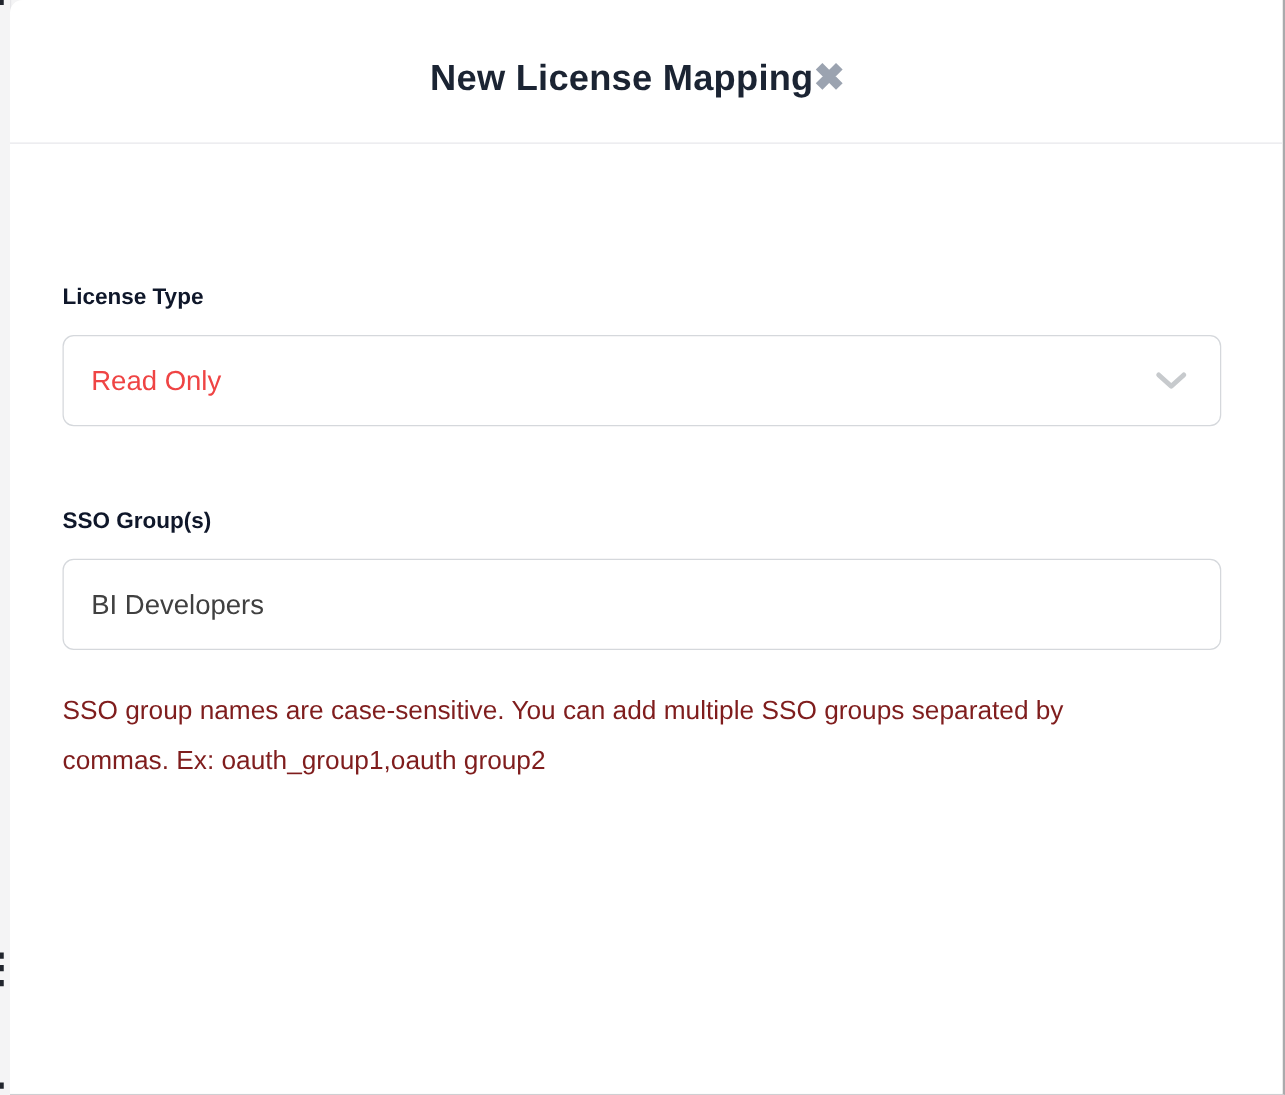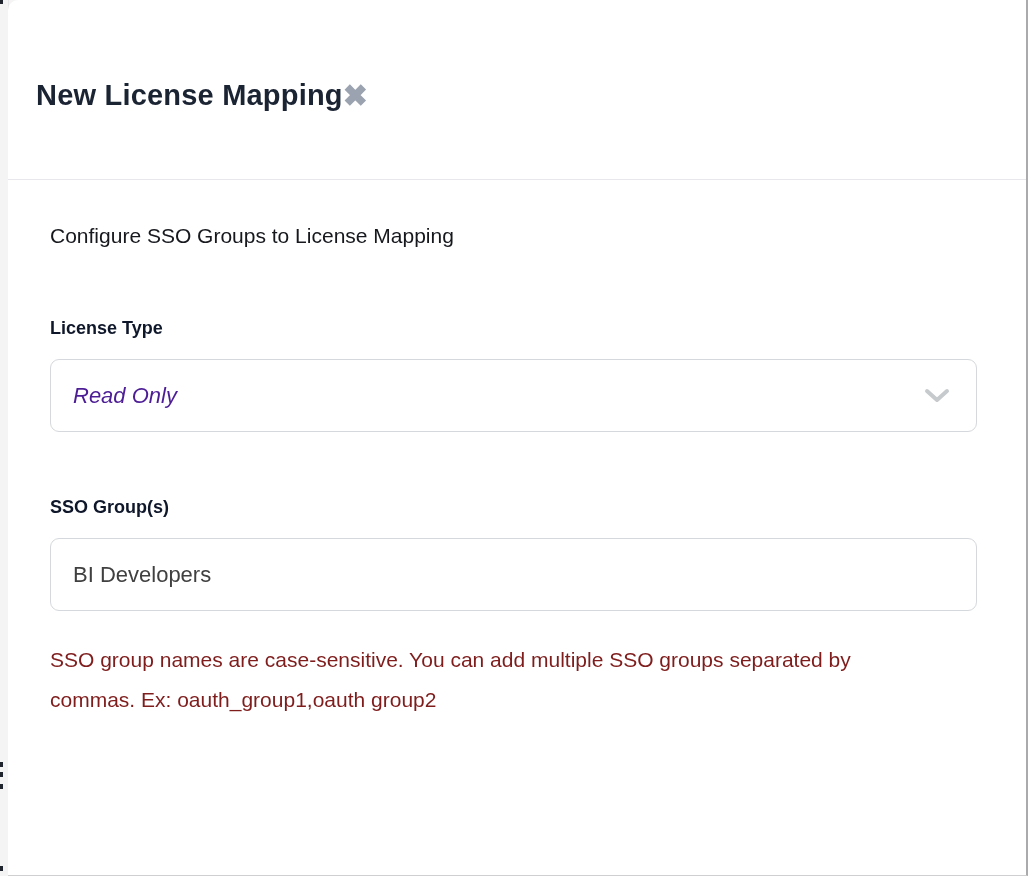--- a/index.html
+++ b/index.html
@@ -42,25 +42,25 @@
     height: 876px;
     background: #ffffff;
     border-top-left-radius: 10px;
     border-right: 2px solid #aaaaac;
     border-bottom: 1px solid #cfcfd2;
     box-sizing: border-box;
     overflow: hidden;
   }
 
   .modal-header {
-    height: 180px;
+    height: 115px;
     box-sizing: border-box;
     display: flex;
     align-items: center;
-    justify-content: flex-start;
+    justify-content: center;
     padding: 12px 42px 0 28px;
     border-bottom: 1px solid #e8e8ec;
   }
   .modal-title {
     font-size: 29px;
     font-weight: 700;
     color: #1b2433;
     letter-spacing: 0.2px;
   }
   .close-btn {
@@ -106,22 +106,21 @@
   }
   .select-box {
     display: flex;
     align-items: center;
     justify-content: space-between;
     padding: 0 26px 0 22px;
     cursor: pointer;
   }
   .select-value {
     font-size: 22px;
-    color: #4c1d95;
-    font-style: italic;
+    color: #ef4444;
   }
   .chevron-down {
     display: inline-flex;
     width: 26px;
     height: 16px;
   }
   .text-input {
     display: block;
     padding: 0 22px;
     font-size: 22px;
@@ -152,21 +151,20 @@
 
   <div class="modal">
 
     <div class="modal-header">
       <h1 class="modal-title">New License Mapping</h1>
       <button class="close-btn" aria-label="Close">✖</button>
     </div>
 
     <div class="modal-body">
 
-      <p class="section-heading">Configure SSO Groups to License Mapping</p>
 
       <label class="field-label label-license">License Type</label>
 
       <div class="select-box" role="combobox">
         <span class="select-value">Read Only</span>
         <span class="chevron-down">
           <svg width="26" height="16" viewBox="0 0 26 16" fill="none">
             <polyline points="3,3 13,12 23,3" stroke="#c7cacd" stroke-width="4" stroke-linecap="round" stroke-linejoin="round"></polyline>
           </svg>
         </span>

